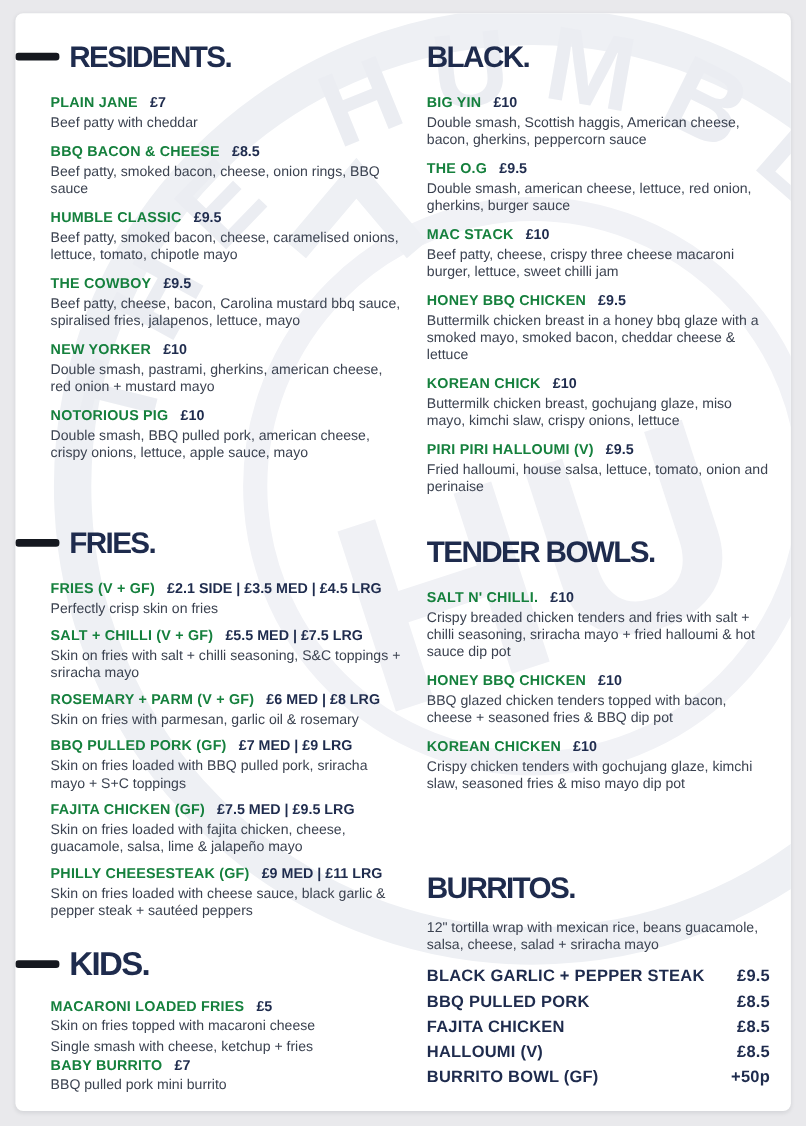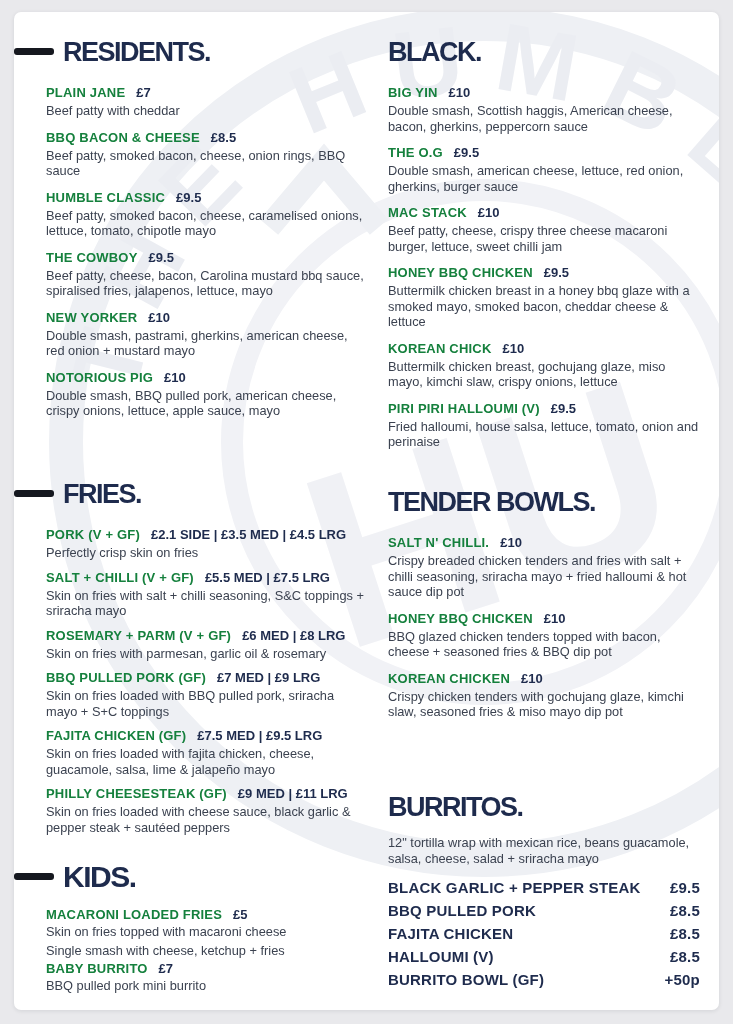--- a/index.html
+++ b/index.html
@@ -131,21 +131,21 @@
           </div>
         <div class="item-desc">Double smash, BBQ pulled pork, american cheese, crispy onions, lettuce, apple sauce, mayo</div>
       </div>
     </div>
 
     <div class="section sec-left sec-fries" style="top:462px">
       <h2 class="sec-title"><span class="dash"></span><span>FRIES.</span></h2>
 
       <div class="item">
         <div class="item-head">
-            <span class="item-name">PORK (V + GF)</span>
+            <span class="item-name">FRIES (V + GF)</span>
             <span class="item-price">£2.1 SIDE | £3.5 MED | £4.5 LRG</span>
           </div>
         <div class="item-desc">Perfectly crisp skin on fries</div>
       </div>
       <div class="item">
         <div class="item-head">
             <span class="item-name">SALT + CHILLI (V + GF)</span>
             <span class="item-price">£5.5 MED | £7.5 LRG</span>
           </div>
         <div class="item-desc">Skin on fries with salt + chilli seasoning, S&amp;C toppings + sriracha mayo</div>

